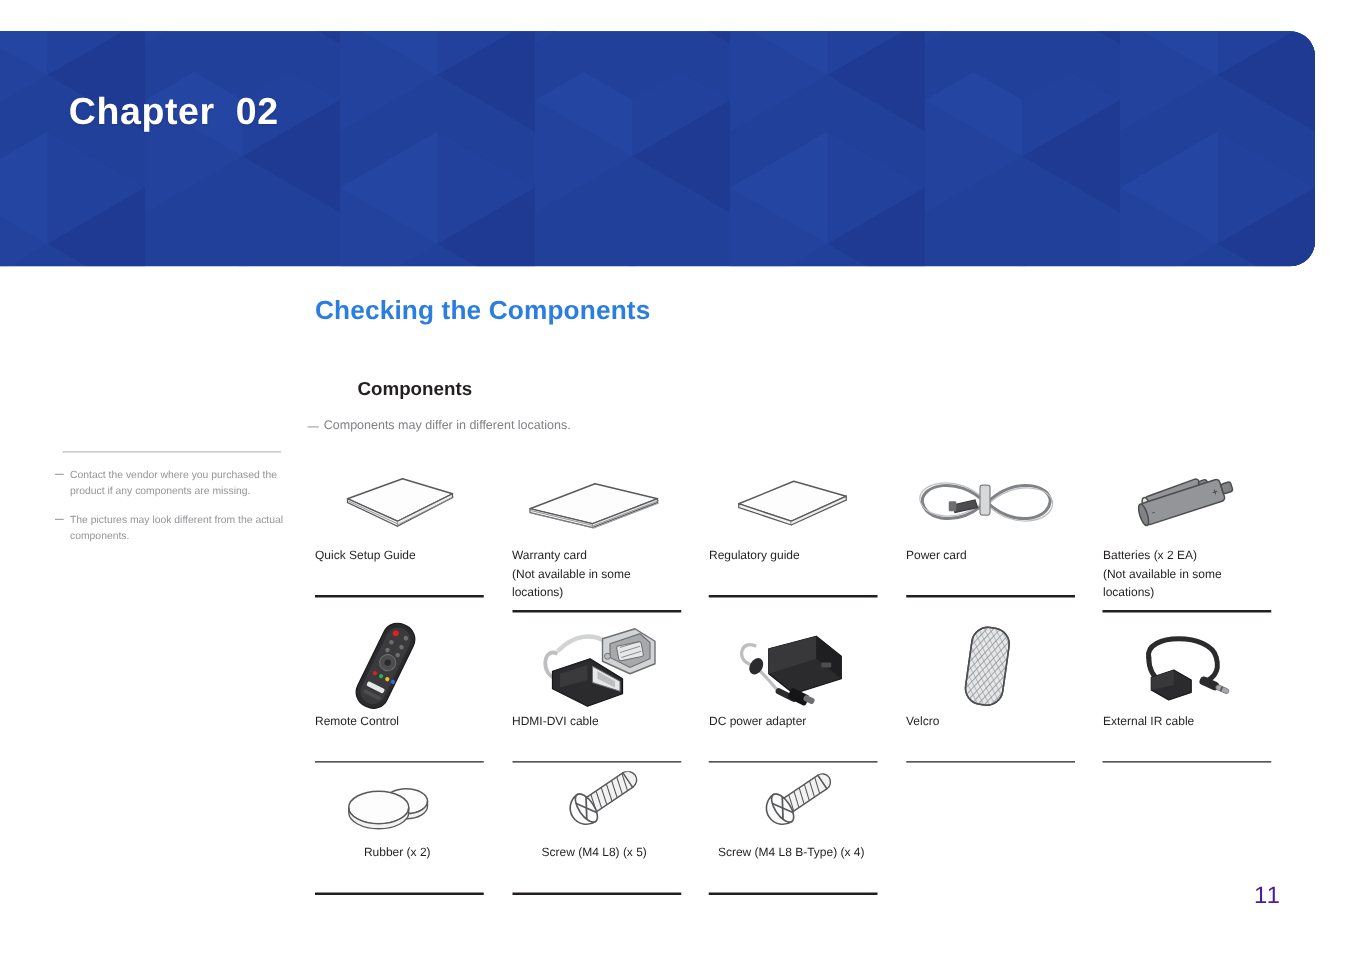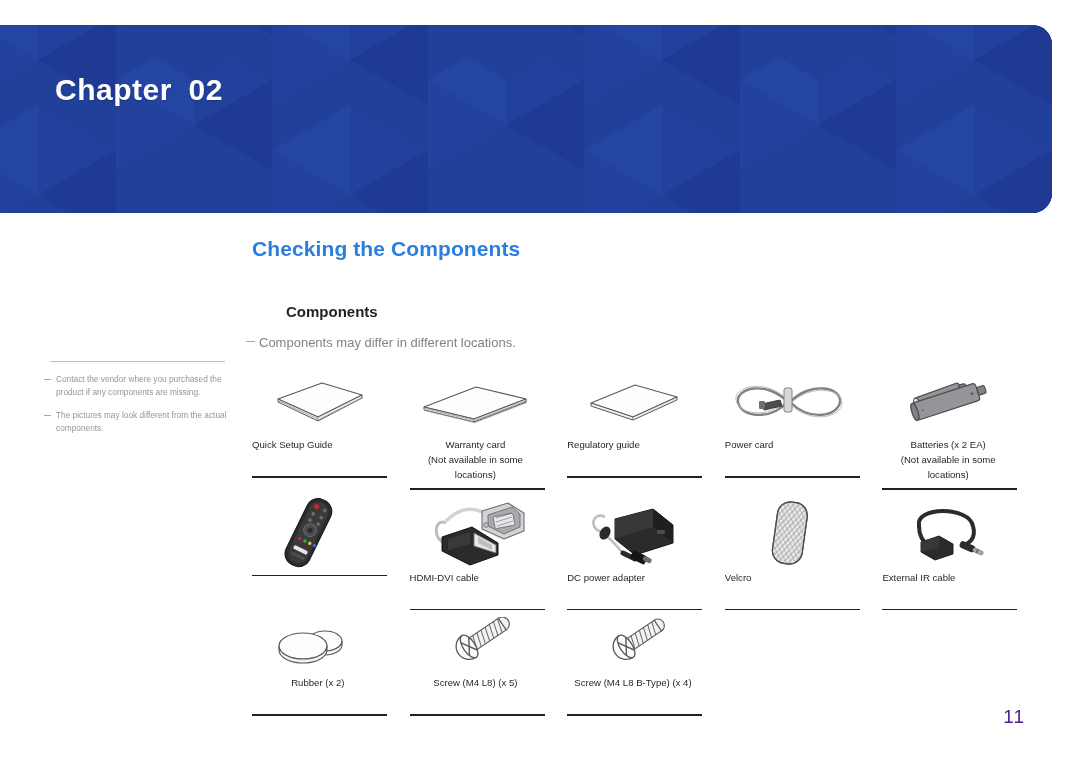--- a/index.html
+++ b/index.html
@@ -35,21 +35,21 @@
   .section-title{
     position:absolute;left:252px;top:237px;
     color:#2a7de1;font-size:21px;font-weight:bold;letter-spacing:.1px;
   }
   .sub-title{
     position:absolute;left:252px;top:303px;
     color:#231f20;font-size:15px;font-weight:bold;margin-left:34px;
   }
   .dash-note{
     position:absolute;left:246px;top:335px;
-    font-size:13px;color:#808285;
+    font-size:10px;color:#808285;
     display:flex;align-items:flex-start;gap:4px;
   }
   .dash-note .dash{
     display:inline-block;width:9px;height:1.3px;background:#a7a9ac;margin-top:6px;flex:none;
   }
 
   
   .side-rule{
     position:absolute;left:50px;top:361px;width:175px;height:1px;background:#bcbec0;
   }
@@ -82,21 +82,21 @@
     height:1.6px;background:#231f20;width:135px;margin-top:4px;
   }
   .row2 .cell .art{height:76px;}
   .row3 .cell .art{height:62px;}
 
   
   .row1{padding-bottom:2px;}
   .row2{padding-top:3px;}
   .row3{padding-top:4px;text-align:center;}
 
-  .cell.tall .caption{min-height:46px;text-align:center;}
+  .cell.tall .caption{min-height:46px;}
 
   
   .page-num{
     position:absolute;right:55px;top:706px;
     font-size:19px;color:#4c1d95;font-weight:300;letter-spacing:1px;
   }
   svg{display:block;}
 </style>
 </head>
 <body>
@@ -273,20 +273,23 @@
               <circle cx="55.5" cy="35" r="2.6" fill="#2b2b2d"></circle>
               <circle cx="50" cy="47" r="1.7" fill="#e02020"></circle>
               <circle cx="55.5" cy="47" r="1.7" fill="#2bb24c"></circle>
               <circle cx="61" cy="47" r="1.7" fill="#e8c02a"></circle>
               <circle cx="66" cy="47" r="1.7" fill="#2a6fe1"></circle>
               <rect x="48" y="55" width="15" height="4" rx="1.5" fill="#e6e7e8"></rect>
               <rect x="48" y="62" width="15" height="3" rx="1.5" fill="#4d4d4f"></rect>
             </g>
           </svg>
         </div>
+        <div class="caption">
+          <span>Remote Control</span>
+        </div>
         <div class="rule"></div>
       </div>
 
       <div class="cell">
         <div class="art">
           <svg width="125" height="72" viewBox="0 0 125 72">
             <path d="M34,26 C22,20 20,44 34,46" fill="none" stroke="#bcbec0" stroke-width="3"></path>
             <path d="M34,24 C48,10 62,10 72,16" fill="none" stroke="#d1d3d4" stroke-width="3.5"></path>
             <g>
               <polygon points="70,14 96,6 112,16 112,34 92,42 70,32" fill="#d1d3d4" stroke="#6d6e71" stroke-width="1.1" stroke-linejoin="round"></polygon>

